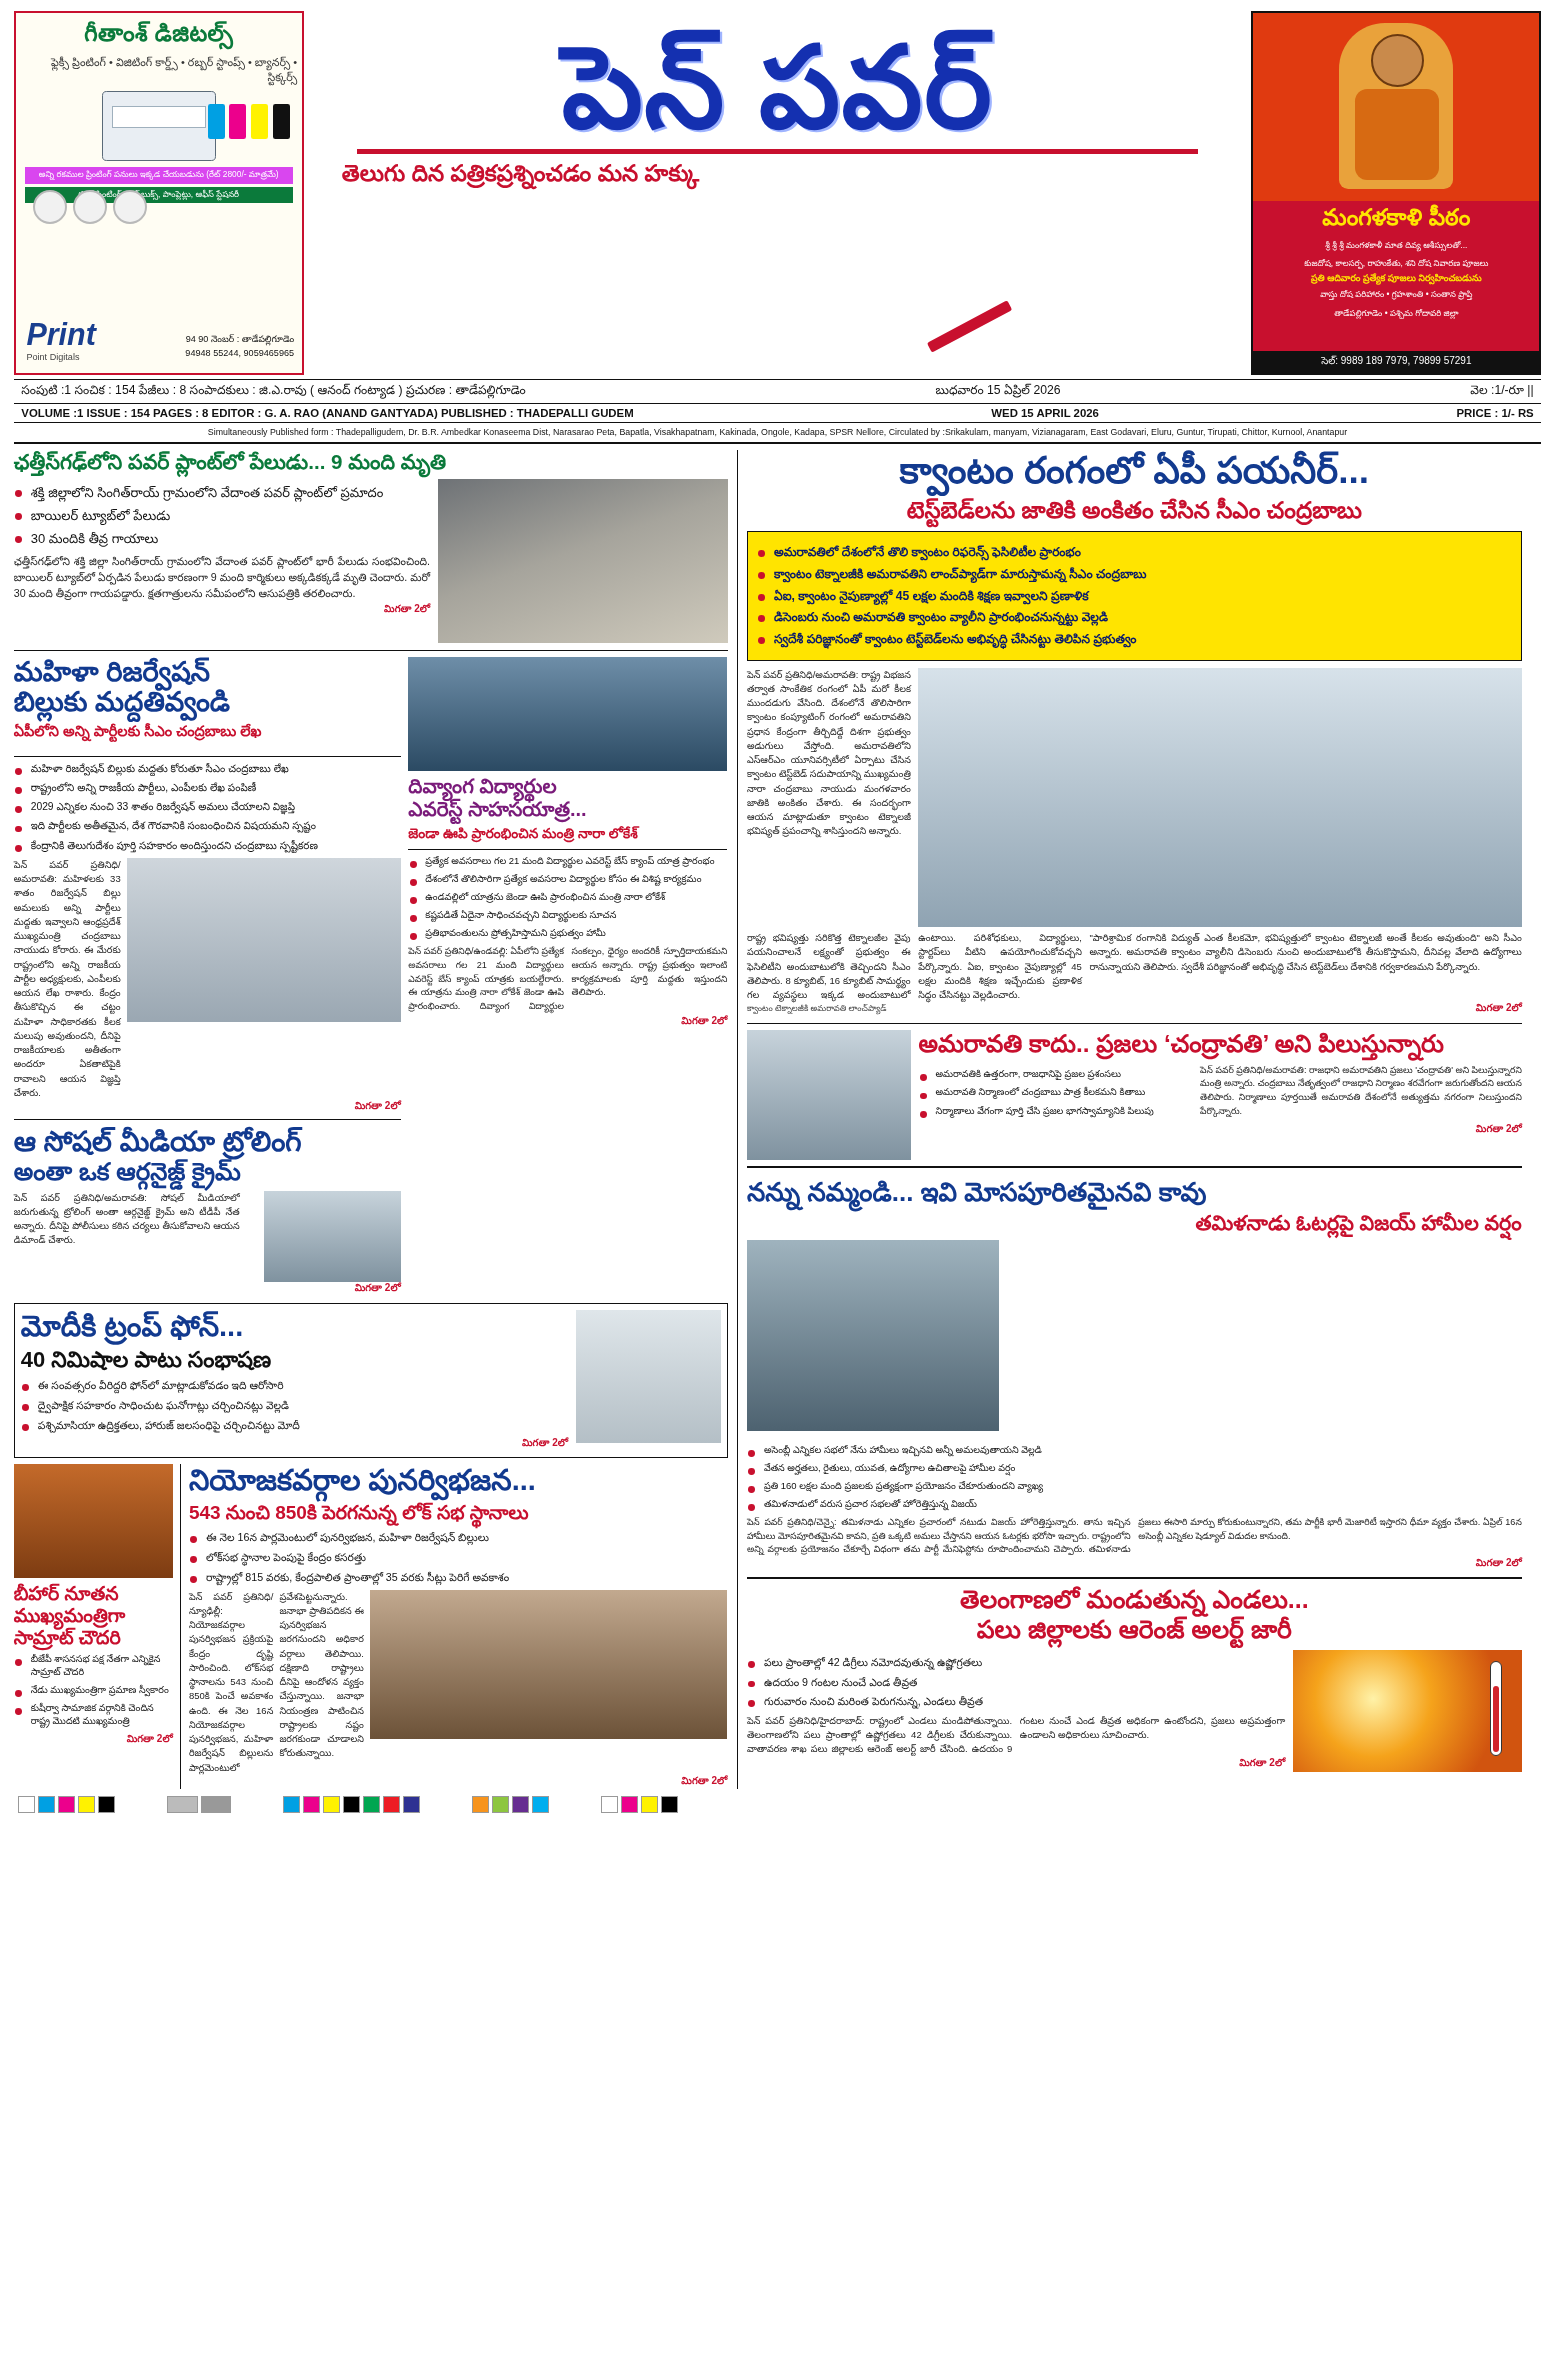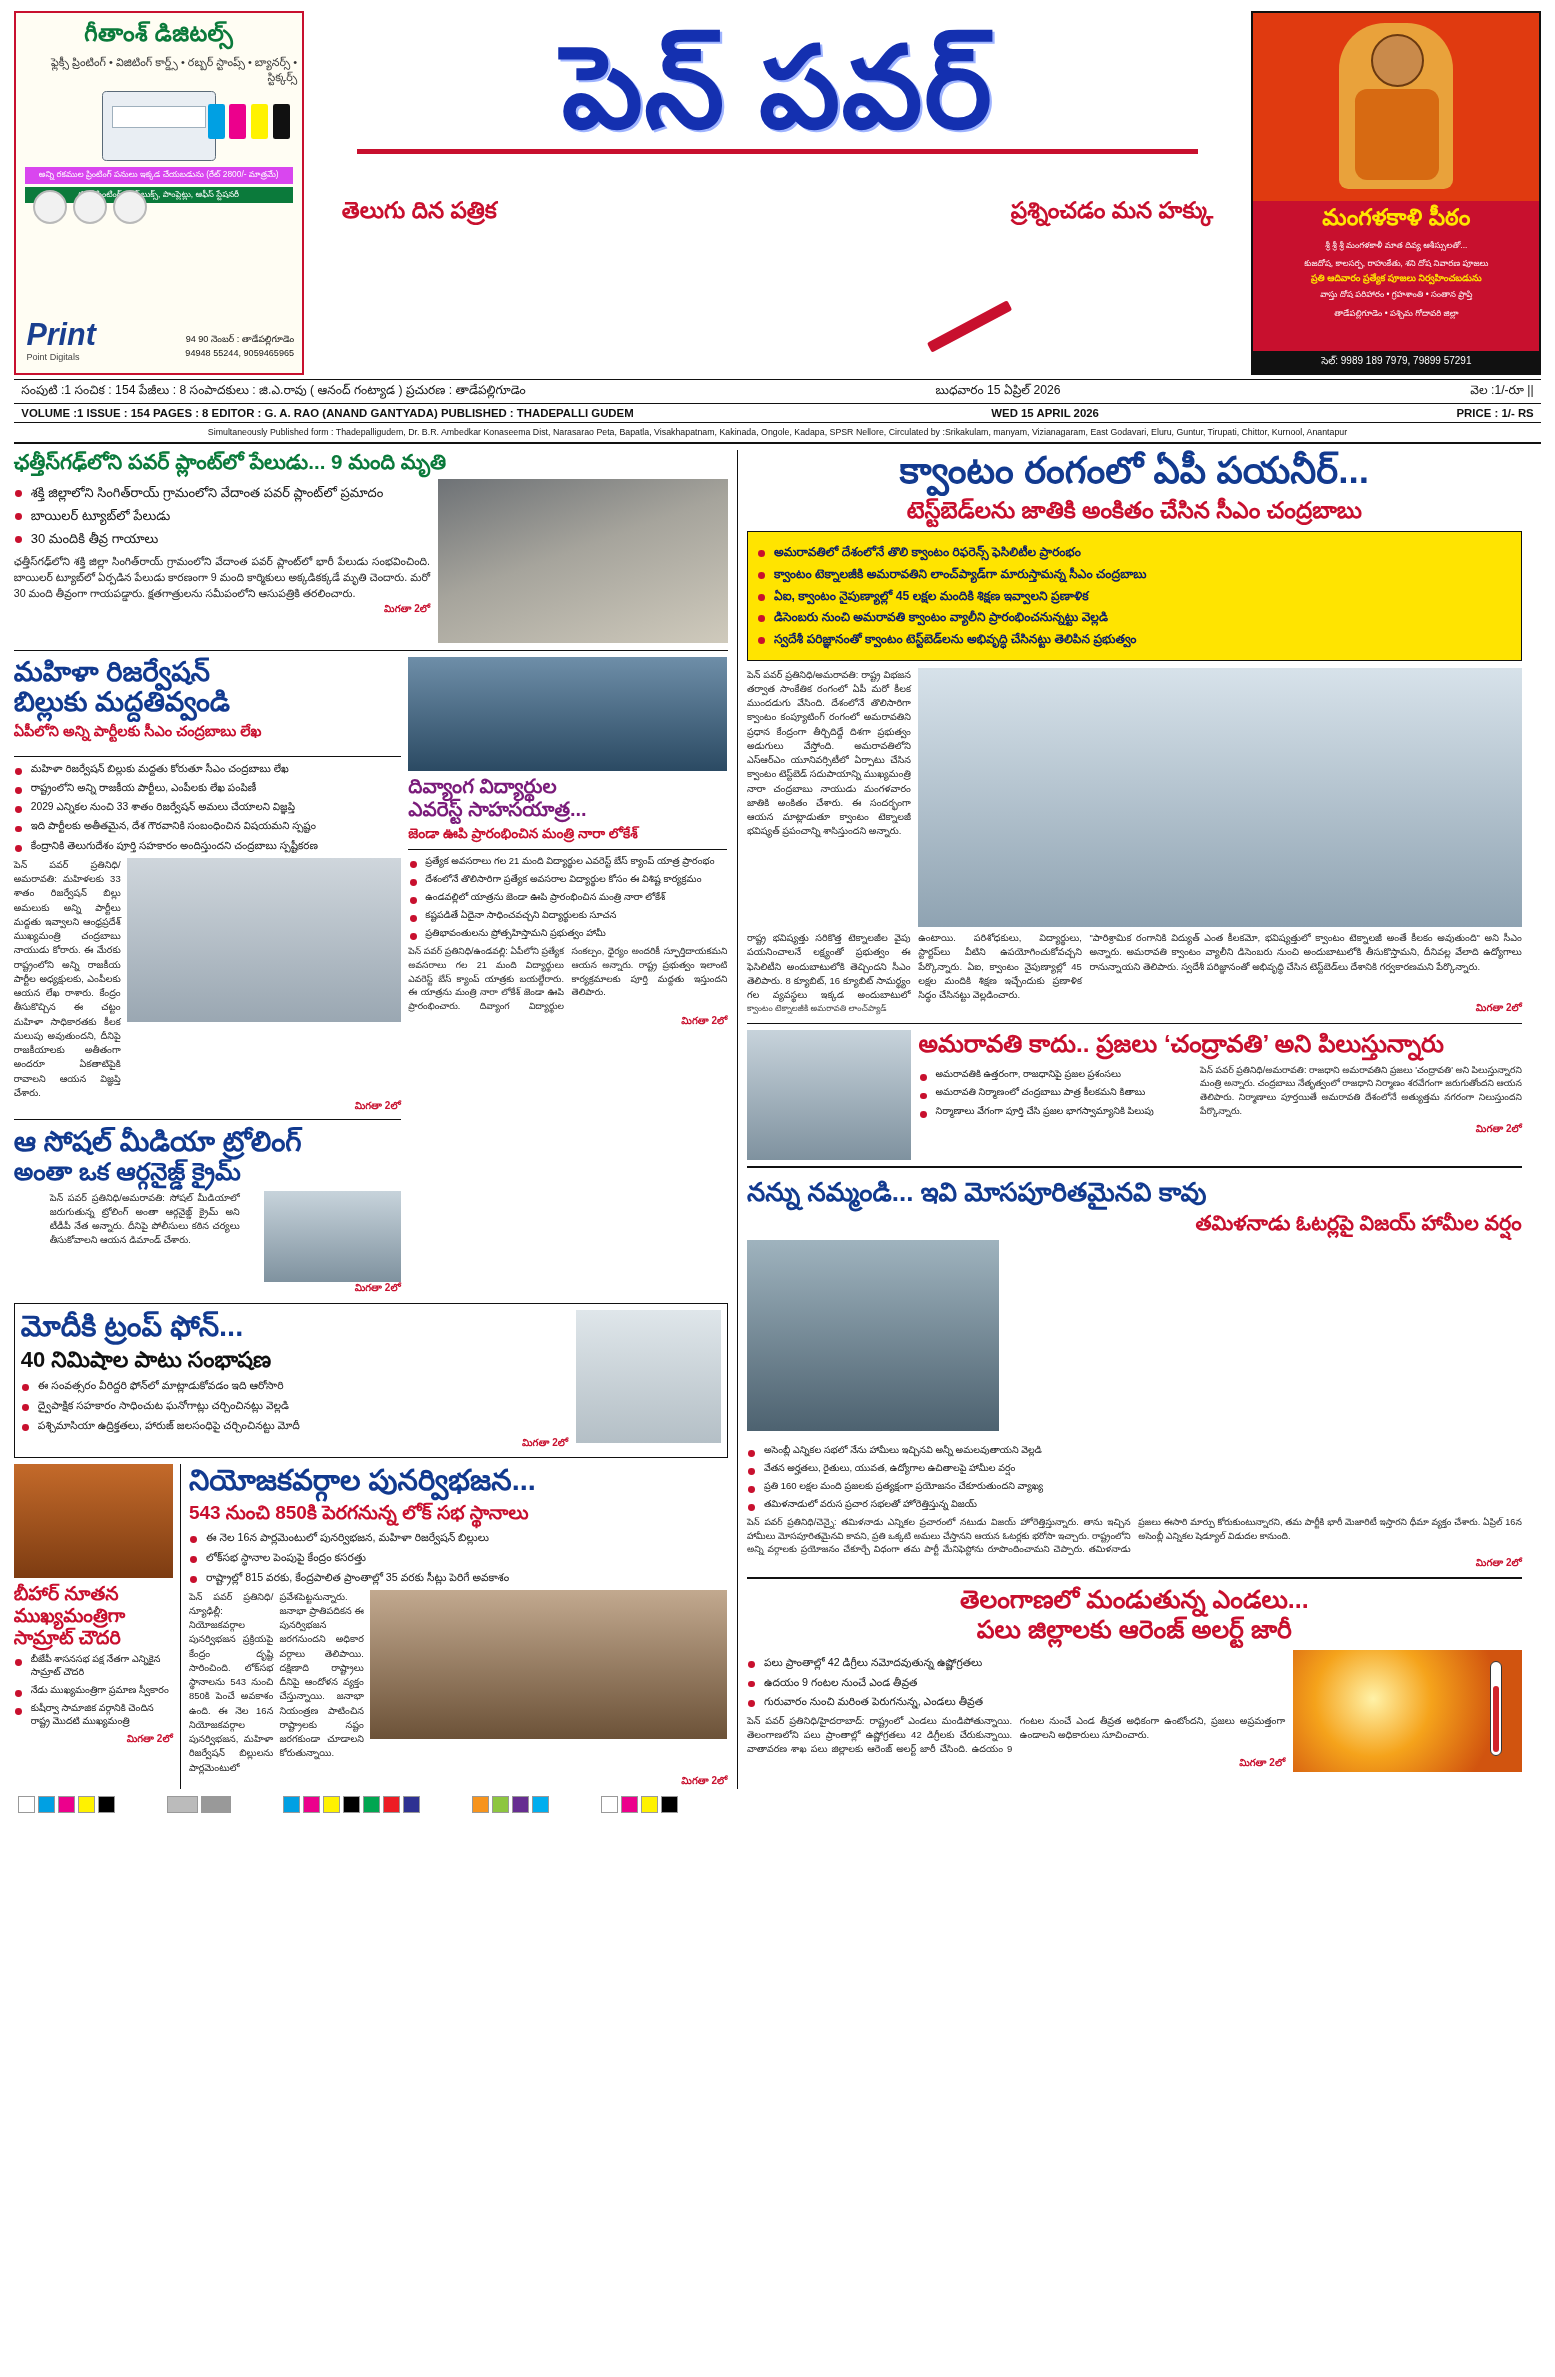--- a/index.html
+++ b/index.html
@@ -45,21 +45,21 @@
   .ad-left .brand small { display:block; font-size:9.1px; color:#444; font-style:normal; font-weight:normal;}
   .ad-left .phone { position:absolute; right:7.6px; bottom:12.2px; font-size:9.1px; color:#111; text-align:right; line-height:1.5;}
 
   .title-block { flex:1; position:relative; text-align:center; }
   .title-block .maintitle {
     font-size:114px; line-height:1.0; font-weight:bold; color:#1430b0;
     letter-spacing:1.5px; margin-top:20px;
     text-shadow:2.3px 2.3px 0 #9fb4ff;
   }
   .title-block .underline { height:4.6px; background:#c8102e; margin:4.6px 46px 0; }
-  .title-block .taglines { display:flex; justify-content:space-between; padding:6.1px 30.5px 0;margin-top:37px; }
+  .title-block .taglines { display:flex; padding:6.1px 30.5px 0; }
   .title-block .tag-left { color:#c8102e; font-size:23px; font-weight:bold; }
   .title-block .tag-right { color:#c8102e; font-size:23px; font-weight:bold; }
   .penmark { position:absolute; right:229px; bottom:43px; width:91px; height:10.7px; background:#c8102e; transform:rotate(-28deg); border-radius:2.3px;}
 
   .ad-right { width:290px; border:2.3px solid #111; background:#c8102e; position:relative; overflow:hidden; }
   .ad-right .top { height:188px; background:#e03a10; position:relative; }
   .ad-right .swami {
     position:absolute; left:50%; transform:translateX(-50%); top:10.7px;
     width:114px; height:166px; background:#e9a23b; border-radius:46px 46px 9.1px 9.1px;
   }
@@ -249,21 +249,21 @@
             <li style="font-size:9.5px;">ప్రతిభావంతులను ప్రోత్సహిస్తామని ప్రభుత్వం హామీ</li>
           </ul>
           <p class="body-text" style="font-size:9.1px;margin:4.6px 0 1.5px;column-count:2;column-gap:7.6px;">పెన్ పవర్ ప్రతినిధి/ఉండవల్లి: ఏపీలోని ప్రత్యేక అవసరాలు గల 21 మంది విద్యార్థులు ఎవరెస్ట్ బేస్ క్యాంప్ యాత్రకు బయల్దేరారు. ఈ యాత్రను మంత్రి నారా లోకేశ్ జెండా ఊపి ప్రారంభించారు. దివ్యాంగ విద్యార్థుల సంకల్పం, ధైర్యం అందరికీ స్ఫూర్తిదాయకమని ఆయన అన్నారు. రాష్ట్ర ప్రభుత్వం ఇలాంటి కార్యక్రమాలకు పూర్తి మద్దతు ఇస్తుందని తెలిపారు.</p>
           <div class="more">మిగతా 2లో</div>
         </div>
       </div>
 
       <div style="border-top:1.5px solid #111;margin-top:4.6px;padding-top:6.1px;width:387px;">
         <h2 class="head hl-blue" style="font-size:28px;margin:0;line-height:1.15;">ఆ సోషల్ మీడియా ట్రోలింగ్</h2>
         <h2 class="head hl-blue" style="font-size:24.4px;margin:0 0 4.6px;line-height:1.15;">అంతా ఒక ఆర్గనైజ్డ్ క్రైమ్</h2>
-        <div style="display:flex;gap:24px;margin-top:4.6px;margin-left:36px;">
+        <div style="display:flex;gap:24px;margin-top:4.6px;">
           <p class="body-text" style="flex:1;margin:0;font-size:9.5px;">పెన్ పవర్ ప్రతినిధి/అమరావతి: సోషల్ మీడియాలో జరుగుతున్న ట్రోలింగ్ అంతా ఆర్గనైజ్డ్ క్రైమ్ అని టీడీపీ నేత అన్నారు. దీనిపై పోలీసులు కఠిన చర్యలు తీసుకోవాలని ఆయన డిమాండ్ చేశారు.</p>
           <div class="photo person" style="width:137px;height:91px;"></div>
         </div>
         <div class="more">మిగతా 2లో</div>
       </div>
 
       <div style="border:1.5px solid #111;margin-top:7.6px;padding:6.1px;">
         <div style="display:flex;gap:7.6px;">
           <div style="flex:1;">
             <h2 class="head hl-blue" style="font-size:29px;margin:0 0 3px;">మోదీకి ట్రంప్ ఫోన్...</h2>

